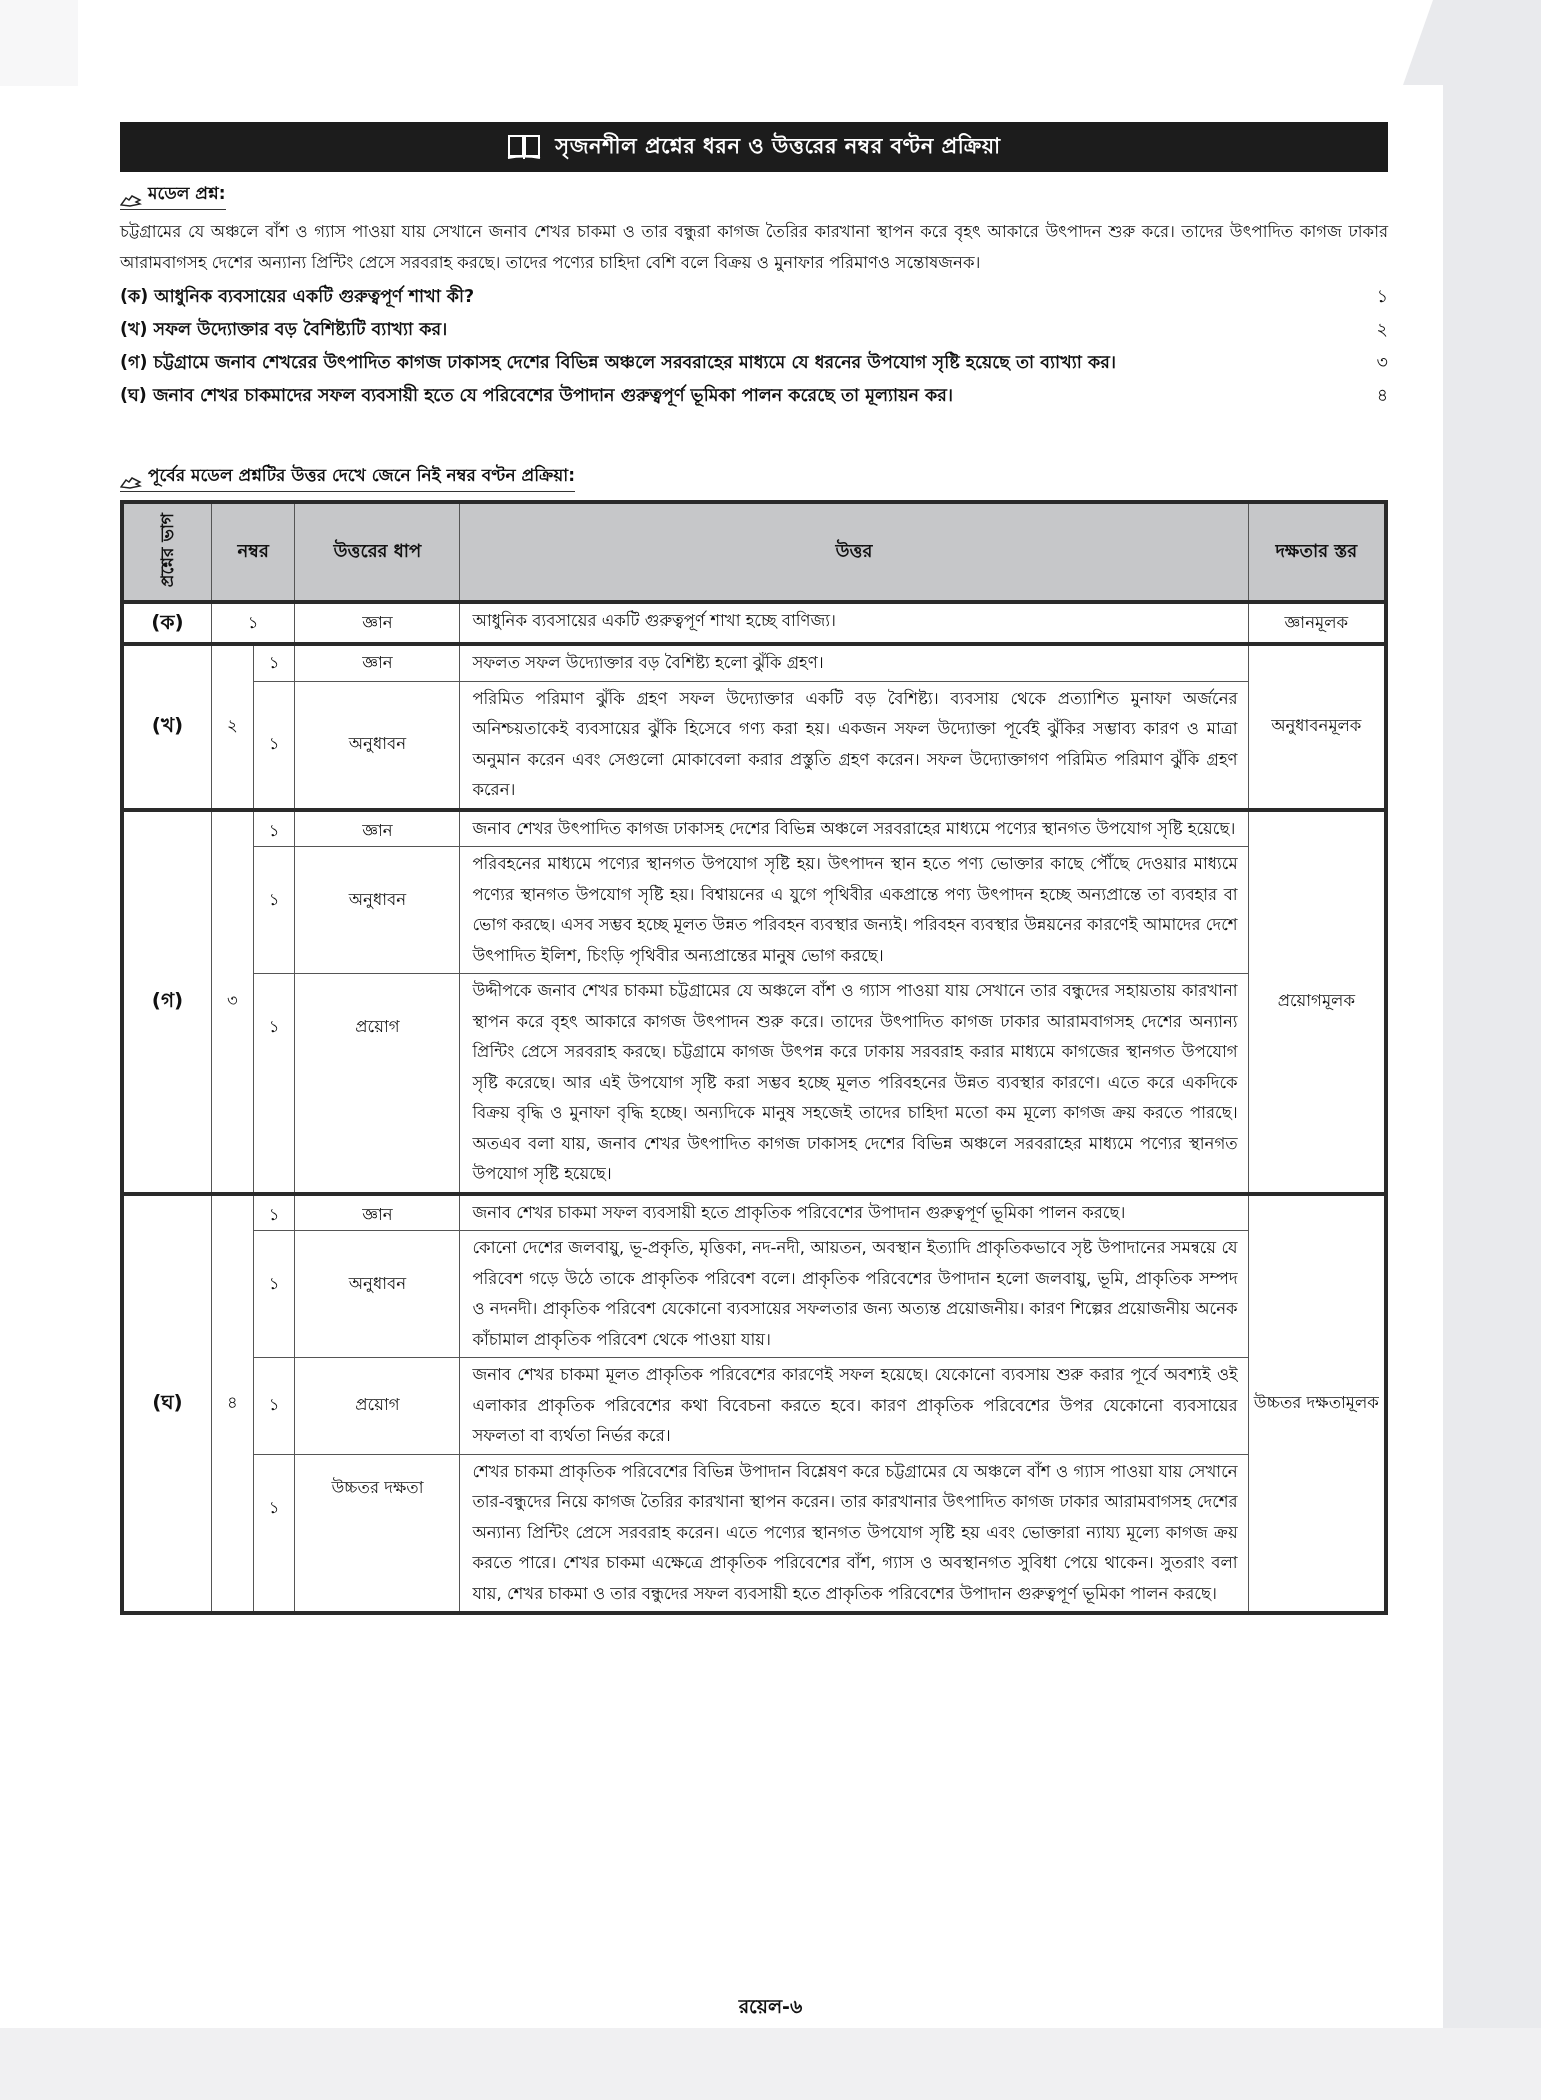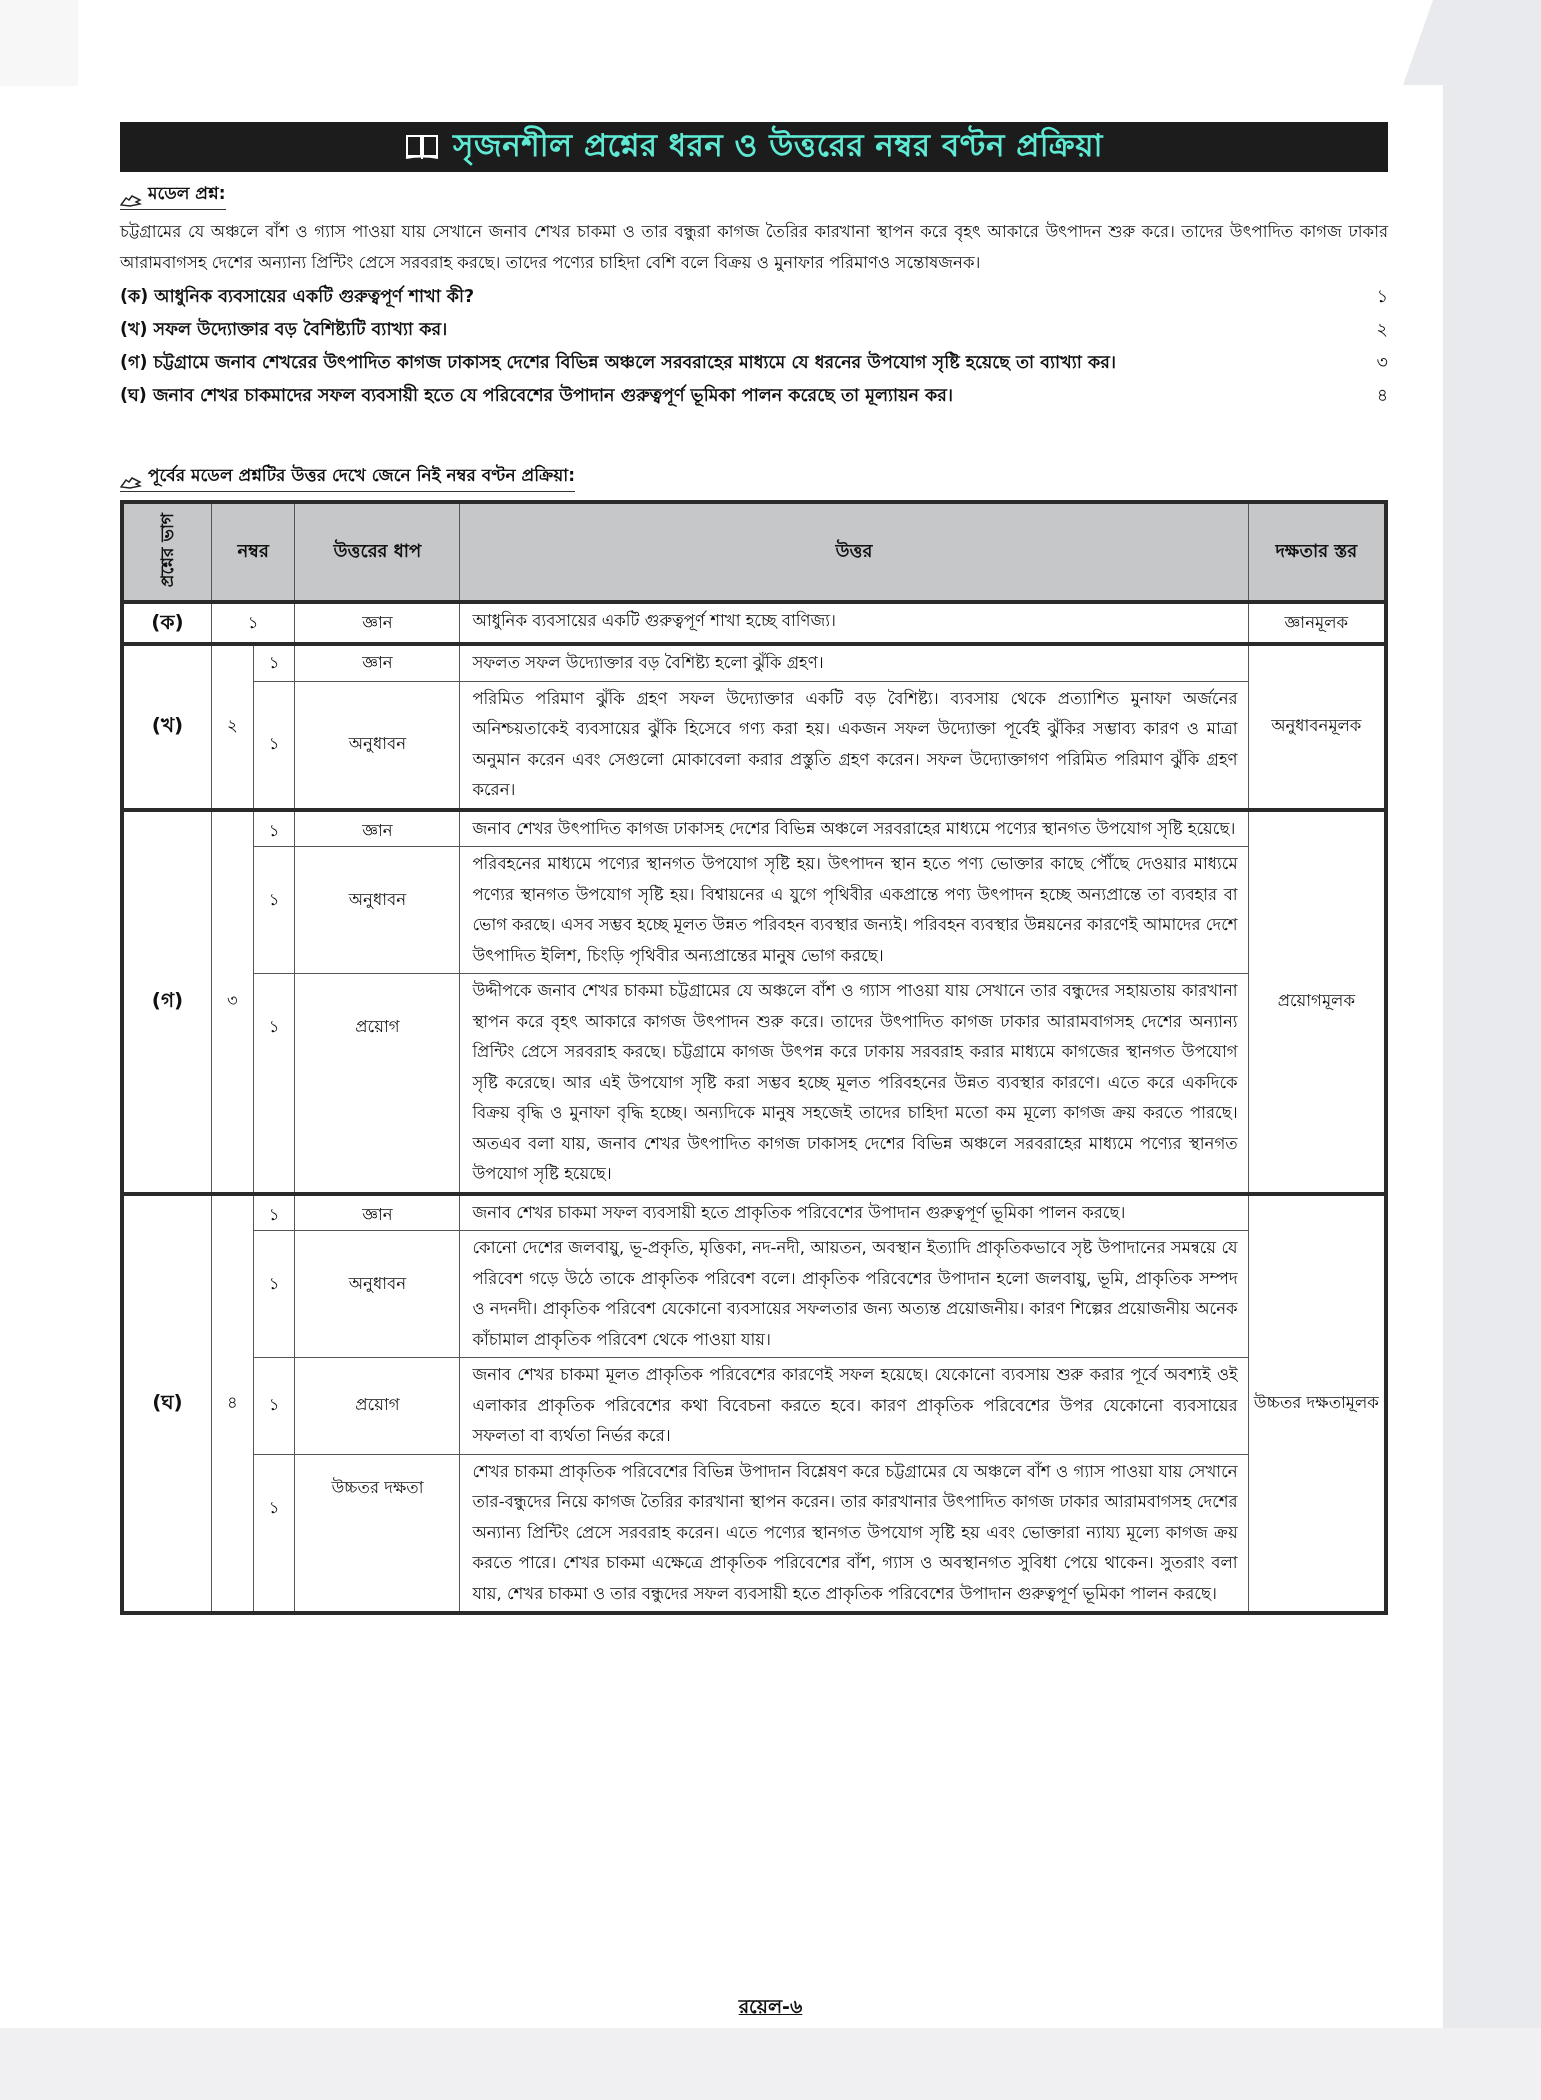--- a/index.html
+++ b/index.html
@@ -7,22 +7,22 @@
   body { position: relative; font-family: "DejaVu Sans", "Liberation Sans", sans-serif; color: #111; }
 
   
   .bg-shape { position: absolute; background: #ebecef; }
   .bg-right { right: 0; top: 0; width: 98px; height: 2100px; background: #e9eaed; }
   .bg-topleft { left: 0; top: 0; width: 78px; height: 86px; background: #f7f7f8; }
   .bg-bottom { left: 0; bottom: 0; width: 1541px; height: 72px; background: #f0f0f2; }
 
   .page { position: absolute; left: 120px; top: 122px; width: 1268px; }
 
-  .title-bar { background: #1c1c1c; color: #5eead4; height: 50px; display: flex; align-items: center;
-    justify-content: center; gap: 14px; font-size: 31px; font-weight: bold; letter-spacing: 0.5px; }
+  .title-bar { background: #1c1c1c; color: #ffffff; height: 50px; display: flex; align-items: center;
+    justify-content: center; gap: 14px; font-size: 21px; font-weight: bold; letter-spacing: 0.5px; }
   .title-bar .book-icon { width: 34px; height: 28px; display: inline-block; }
 
   .section-label { display: inline-flex; align-items: flex-end; gap: 6px; font-size: 17px; font-weight: bold;
     border-bottom: 1.5px solid #333; padding-bottom: 1px; margin-top: 8px; }
   .hand-icon { width: 22px; height: 14px; display: inline-block; }
 
   .stimulus { font-size: 16.5px; line-height: 31px; text-align: justify; margin-top: 4px; }
 
   .q-list { margin-top: 2px; }
   .q-row { display: flex; justify-content: space-between; font-size: 17.5px; font-weight: bold; line-height: 33px; }
@@ -32,21 +32,21 @@
 
   table.marks { margin-top: 6px; width: 1268px; border-collapse: collapse; border: 4px solid #2a2a2a; font-size: 16.5px; }
   table.marks th, table.marks td { border: 1.5px solid #555; vertical-align: middle; }
   table.marks thead th { background: #c6c7c9; height: 100px; font-size: 18px; font-weight: bold; text-align: center; }
   table.marks td.ans { padding: 2px 10px 2px 12px; line-height: 30.5px; text-align: justify; vertical-align: top; }
   table.marks td.center { text-align: center; }
   table.marks tr.group-start td { border-top: 4px solid #2a2a2a; }
   .part-label { font-size: 20px; font-weight: bold; }
   .vert { writing-mode: vertical-rl; transform: rotate(180deg); font-size: 17px; font-weight: bold; display: inline-block; }
 
-  .footer { position: absolute; left: 0; top: 1992px; width: 1541px; text-align: center; font-size: 19px; font-weight: bold; text-decoration: underline; }
+  .footer { position: absolute; left: 0; top: 1992px; width: 1541px; text-align: center; font-size: 19px; font-weight: bold; }
 </style>
 </head>
 <body>
 
 <div class="bg-shape bg-right"></div>
 <div class="bg-shape bg-topleft"></div>
 <div class="bg-shape bg-bottom"></div>
 <svg style="position:absolute;right:98px;top:0" width="40" height="85">
   <polygon points="30,0 40,0 40,85 0,85" fill="#e9eaed"></polygon>
 </svg>

